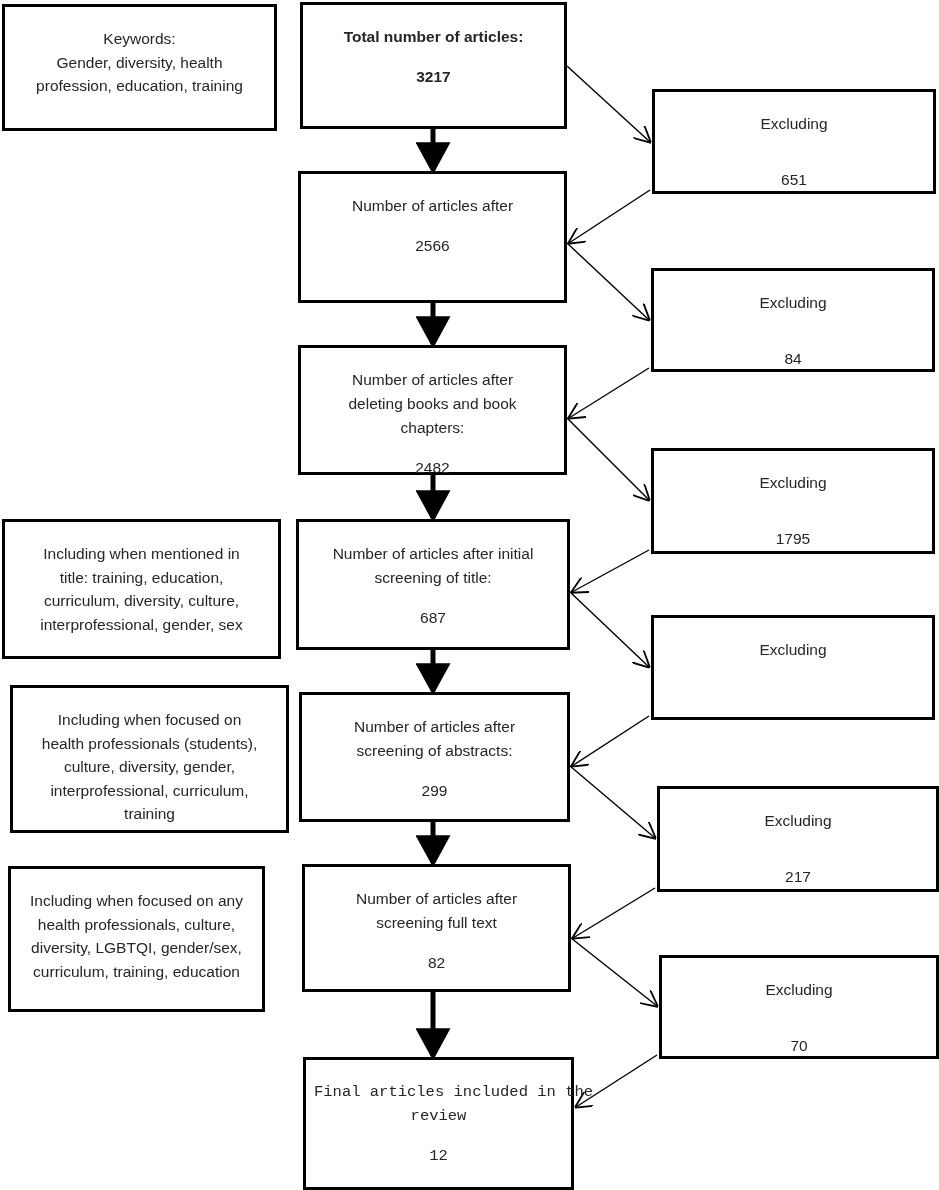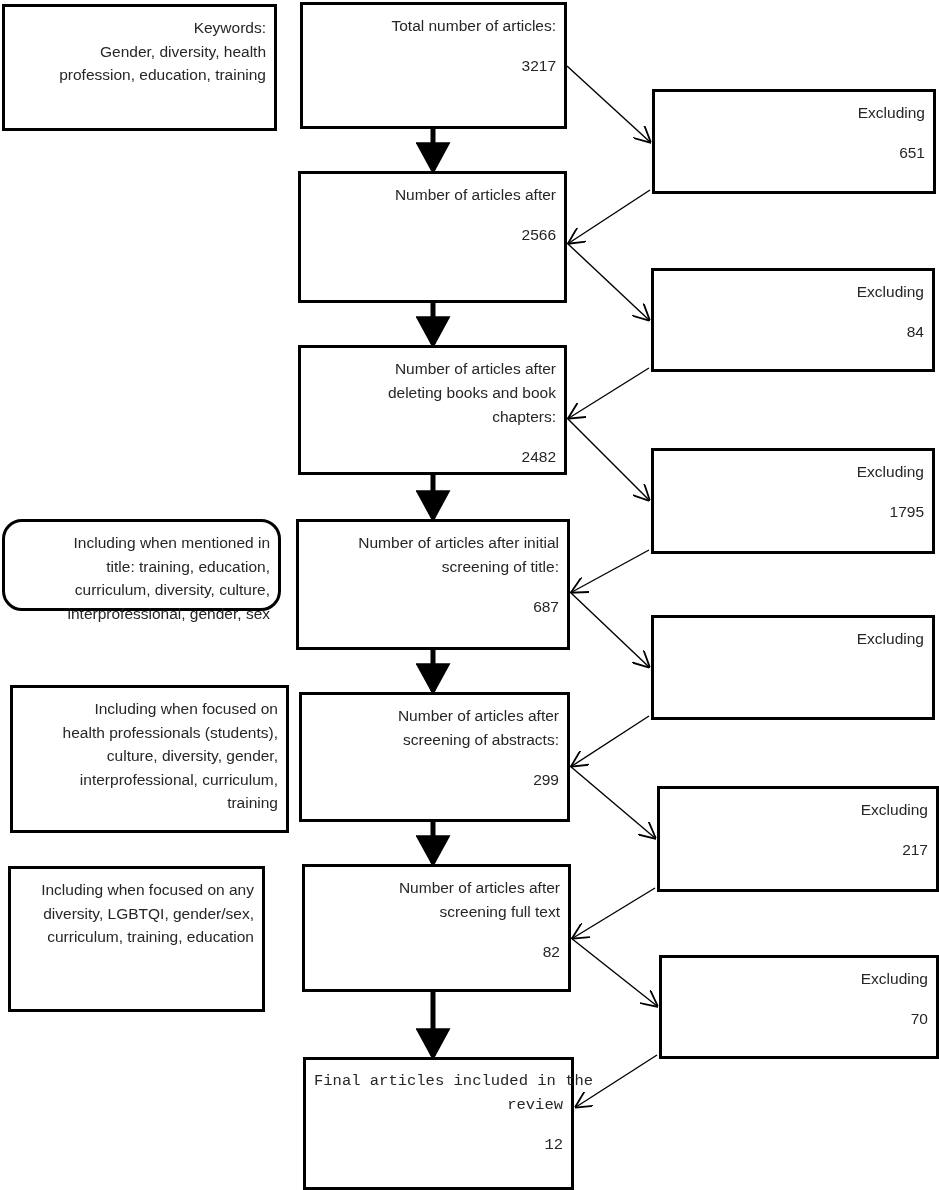--- a/index.html
+++ b/index.html
@@ -31,42 +31,43 @@
   }
   .node {
     position: absolute;
     box-sizing: border-box;
     background: #ffffff;
     border: 3px solid #000000;
     display: flex;
     flex-direction: column;
     align-items: center;
     justify-content: flex-start;
-    text-align: right;
+    text-align: center;
     color: #262626;
     font-size: 15.5px;
     line-height: 1.55;
-    padding: 9px 8px 8px 8px;
+    padding: 20px 8px 8px 8px;
   }
   .node .line {
     display: block;
     width: 100%;
     white-space: nowrap;
   }
   .node .count {
     display: block;
     width: 100%;
     margin-top: 1.0em;
   }
   .node.left-note {
     font-size: 15.5px;
     line-height: 1.52;
   }
   .node.exclude {
     font-size: 15.5px;
+    gap: 16px;
   }
   .node.exclude .count {
     margin-top: 1.05em;
   }
 </style>
 </head>
 <body>
 
 <div id="flow-root">
 
@@ -102,41 +103,42 @@
         <line x1="657" y1="1055" x2="576" y2="1107" stroke="#000000" stroke-width="1.4" marker-end="url(#thinhead)"></line>
       </g>
   </svg>
 
   <div id="left-notes-layer">
       <div class="node left-note" style="left: 2px; top: 4px; width: 275px; height: 127px;">
         <span class="line">Keywords:</span>
         <span class="line">Gender, diversity, health</span>
         <span class="line">profession, education, training</span>
       </div>
-      <div class="node left-note" style="left: 2px; top: 519px; width: 279px; height: 92px; border-radius: 20px;">
+      <div class="node left-note" style="left: 2px; top: 519px; width: 279px; height: 140px;">
         <span class="line">Including when mentioned in</span>
         <span class="line">title:  training, education,</span>
         <span class="line">curriculum, diversity, culture,</span>
         <span class="line">interprofessional, gender, sex</span>
       </div>
       <div class="node left-note" style="left: 10px; top: 685px; width: 279px; height: 148px;">
         <span class="line">Including when focused on</span>
         <span class="line">health professionals (students),</span>
         <span class="line">culture, diversity, gender,</span>
         <span class="line">interprofessional, curriculum,</span>
         <span class="line">training</span>
       </div>
       <div class="node left-note" style="left: 8px; top: 866px; width: 257px; height: 146px;">
         <span class="line">Including when focused on any</span>
+        <span class="line">health professionals, culture,</span>
         <span class="line">diversity, LGBTQI, gender/sex,</span>
         <span class="line">curriculum, training, education</span>
       </div>
     </div>
   <div id="stages-layer">
-      <div class="node stage" style="left: 300px; top: 2px; width: 267px; height: 127px;">
+      <div class="node stage" style="left: 300px; top: 2px; width: 267px; height: 127px; font-weight: bold;">
         <span class="line">Total number of articles:</span>
         <span class="count">3217</span>
       </div>
       <div class="node stage" style="left: 298px; top: 171px; width: 269px; height: 132px;">
         <span class="line">Number of articles after</span>
         <span class="count">2566</span>
       </div>
       <div class="node stage" style="left: 298px; top: 345px; width: 269px; height: 130px;">
         <span class="line">Number of articles after</span>
         <span class="line">deleting books and book</span>

